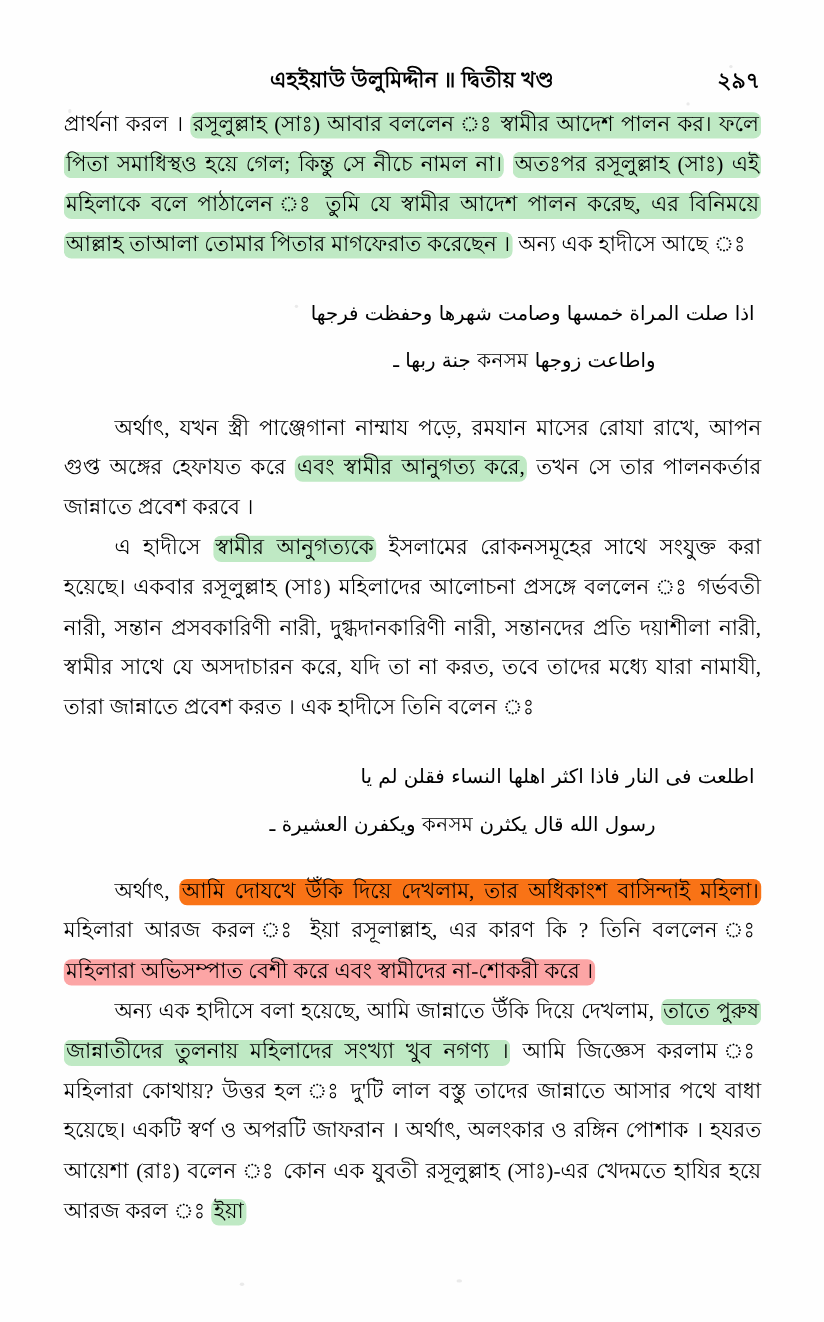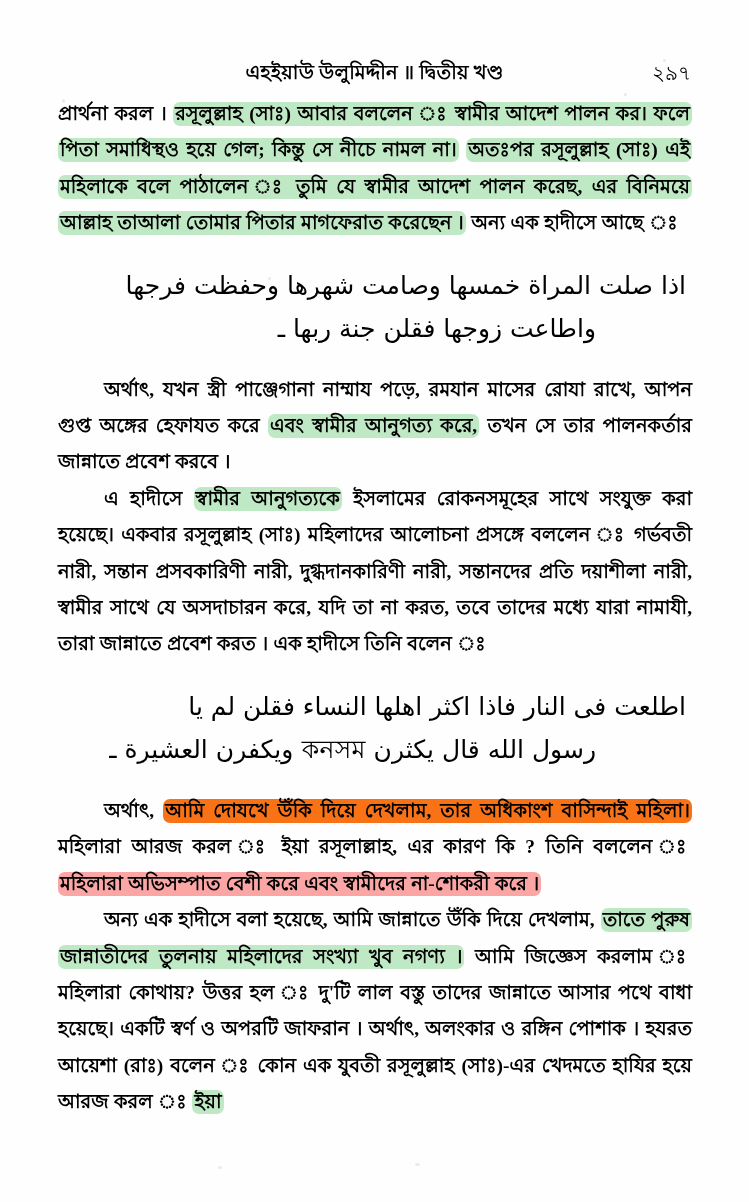--- a/index.html
+++ b/index.html
@@ -34,53 +34,53 @@
   .running-head-title {
     font-size: 19.5px;
     font-weight: 700;
     letter-spacing: 0.2px;
     white-space: nowrap;
   }
   .running-head-folio {
     position: absolute;
     right: 0;
     font-size: 20px;
-    font-weight: 400;
+    font-weight: 700;
   }
 
   
   .body-col {
     position: absolute;
     top: 96px;
     left: 58px;
     width: 634px;
   }
 
   p.bn {
     margin: 0;
     font-size: 19.4px;
     line-height: 36.4px;
     text-align: justify;
     text-align-last: left;
     text-justify: inter-word;
     word-spacing: 0.5px;
-    font-weight: 700;
+    font-weight: 400;
   }
   p.bn.indent {
     text-indent: 46px;
   }
   p.gap-before { }
 
   
   .ar-block {
     margin: 0;
     direction: rtl;
     text-align: right;
     font-family: "DejaVu Sans", "Liberation Sans", sans-serif;
-    font-size: 25px;
+    font-size: 18px;
     line-height: 43px;
     font-weight: 500;
     letter-spacing: 0.3px;
   }
   .ar-block .ar-line-1 { display: block; padding-right: 6px; }
   .ar-block .ar-line-2 { display: block; padding-right: 96px; }
 
   .ar-gap-top { margin-top: 22px; }
   .ar-gap-bottom { margin-bottom: 22px; }
 
@@ -112,21 +112,21 @@
     <span class="running-head-title">এহইয়াউ উলুমিদ্দীন ॥ দ্বিতীয় খণ্ড</span>
     <span class="running-head-folio">২৯৭</span>
   </div>
 
   <div class="body-col">
 
     <p class="bn"><span>প্রার্থনা করল ।</span> <mark class="hl" style="background-color: rgb(191, 233, 196);">রসূলুল্লাহ (সাঃ) আবার বললেন ঃ স্বামীর আদেশ পালন কর। ফলে পিতা সমাধিস্থও হয়ে গেল; কিন্তু সে নীচে নামল না।</mark> <mark class="hl" style="background-color: rgb(191, 233, 196);">অতঃপর রসূলুল্লাহ (সাঃ) এই মহিলাকে বলে পাঠালেন ঃ তুমি যে স্বামীর আদেশ পালন করেছ, এর বিনিময়ে আল্লাহ তাআলা তোমার পিতার মাগফেরাত করেছেন ।</mark> <span>অন্য এক হাদীসে আছে ঃ</span></p>
 
     <div class="ar-block ar-gap-top ar-gap-bottom">
       <span class="ar-line-1">اذا صلت المراة خمسها وصامت شهرها وحفظت فرجها</span>
-      <span class="ar-line-2">واطاعت زوجها فقلن جنة ربها ـ</span>
+      <span class="ar-line-2">واطاعت زوجها কনসম جنة ربها ـ</span>
     </div>
 
     <p class="bn indent gap-before"><span>অর্থাৎ, যখন স্ত্রী পাঞ্জেগানা নাম্মায পড়ে, রমযান মাসের রোযা রাখে, আপন গুপ্ত অঙ্গের হেফাযত করে </span><mark class="hl" style="background-color: rgb(191, 233, 196);">এবং স্বামীর আনুগত্য করে,</mark><span> তখন সে তার পালনকর্তার জান্নাতে প্রবেশ করবে ।</span></p>
 
     <p class="bn indent gap-before"><span>এ হাদীসে </span><mark class="hl" style="background-color: rgb(191, 233, 196);">স্বামীর আনুগত্যকে</mark><span> ইসলামের রোকনসমূহের সাথে সংযুক্ত করা হয়েছে। একবার রসূলুল্লাহ (সাঃ) মহিলাদের আলোচনা প্রসঙ্গে বললেন ঃ গর্ভবতী নারী, সন্তান প্রসবকারিণী নারী, দুগ্ধদানকারিণী নারী, সন্তানদের প্রতি দয়াশীলা নারী, স্বামীর সাথে যে অসদাচারন করে, যদি তা না করত, তবে তাদের মধ্যে যারা নামাযী, তারা জান্নাতে প্রবেশ করত । এক হাদীসে তিনি বলেন ঃ</span></p>
 
     <div class="ar-block ar-gap-top ar-gap-bottom">
       <span class="ar-line-1">اطلعت فى النار فاذا اكثر اهلها النساء فقلن لم يا</span>
       <span class="ar-line-2">رسول الله قال يكثرن কনসম ويكفرن العشيرة ـ</span>
     </div>

